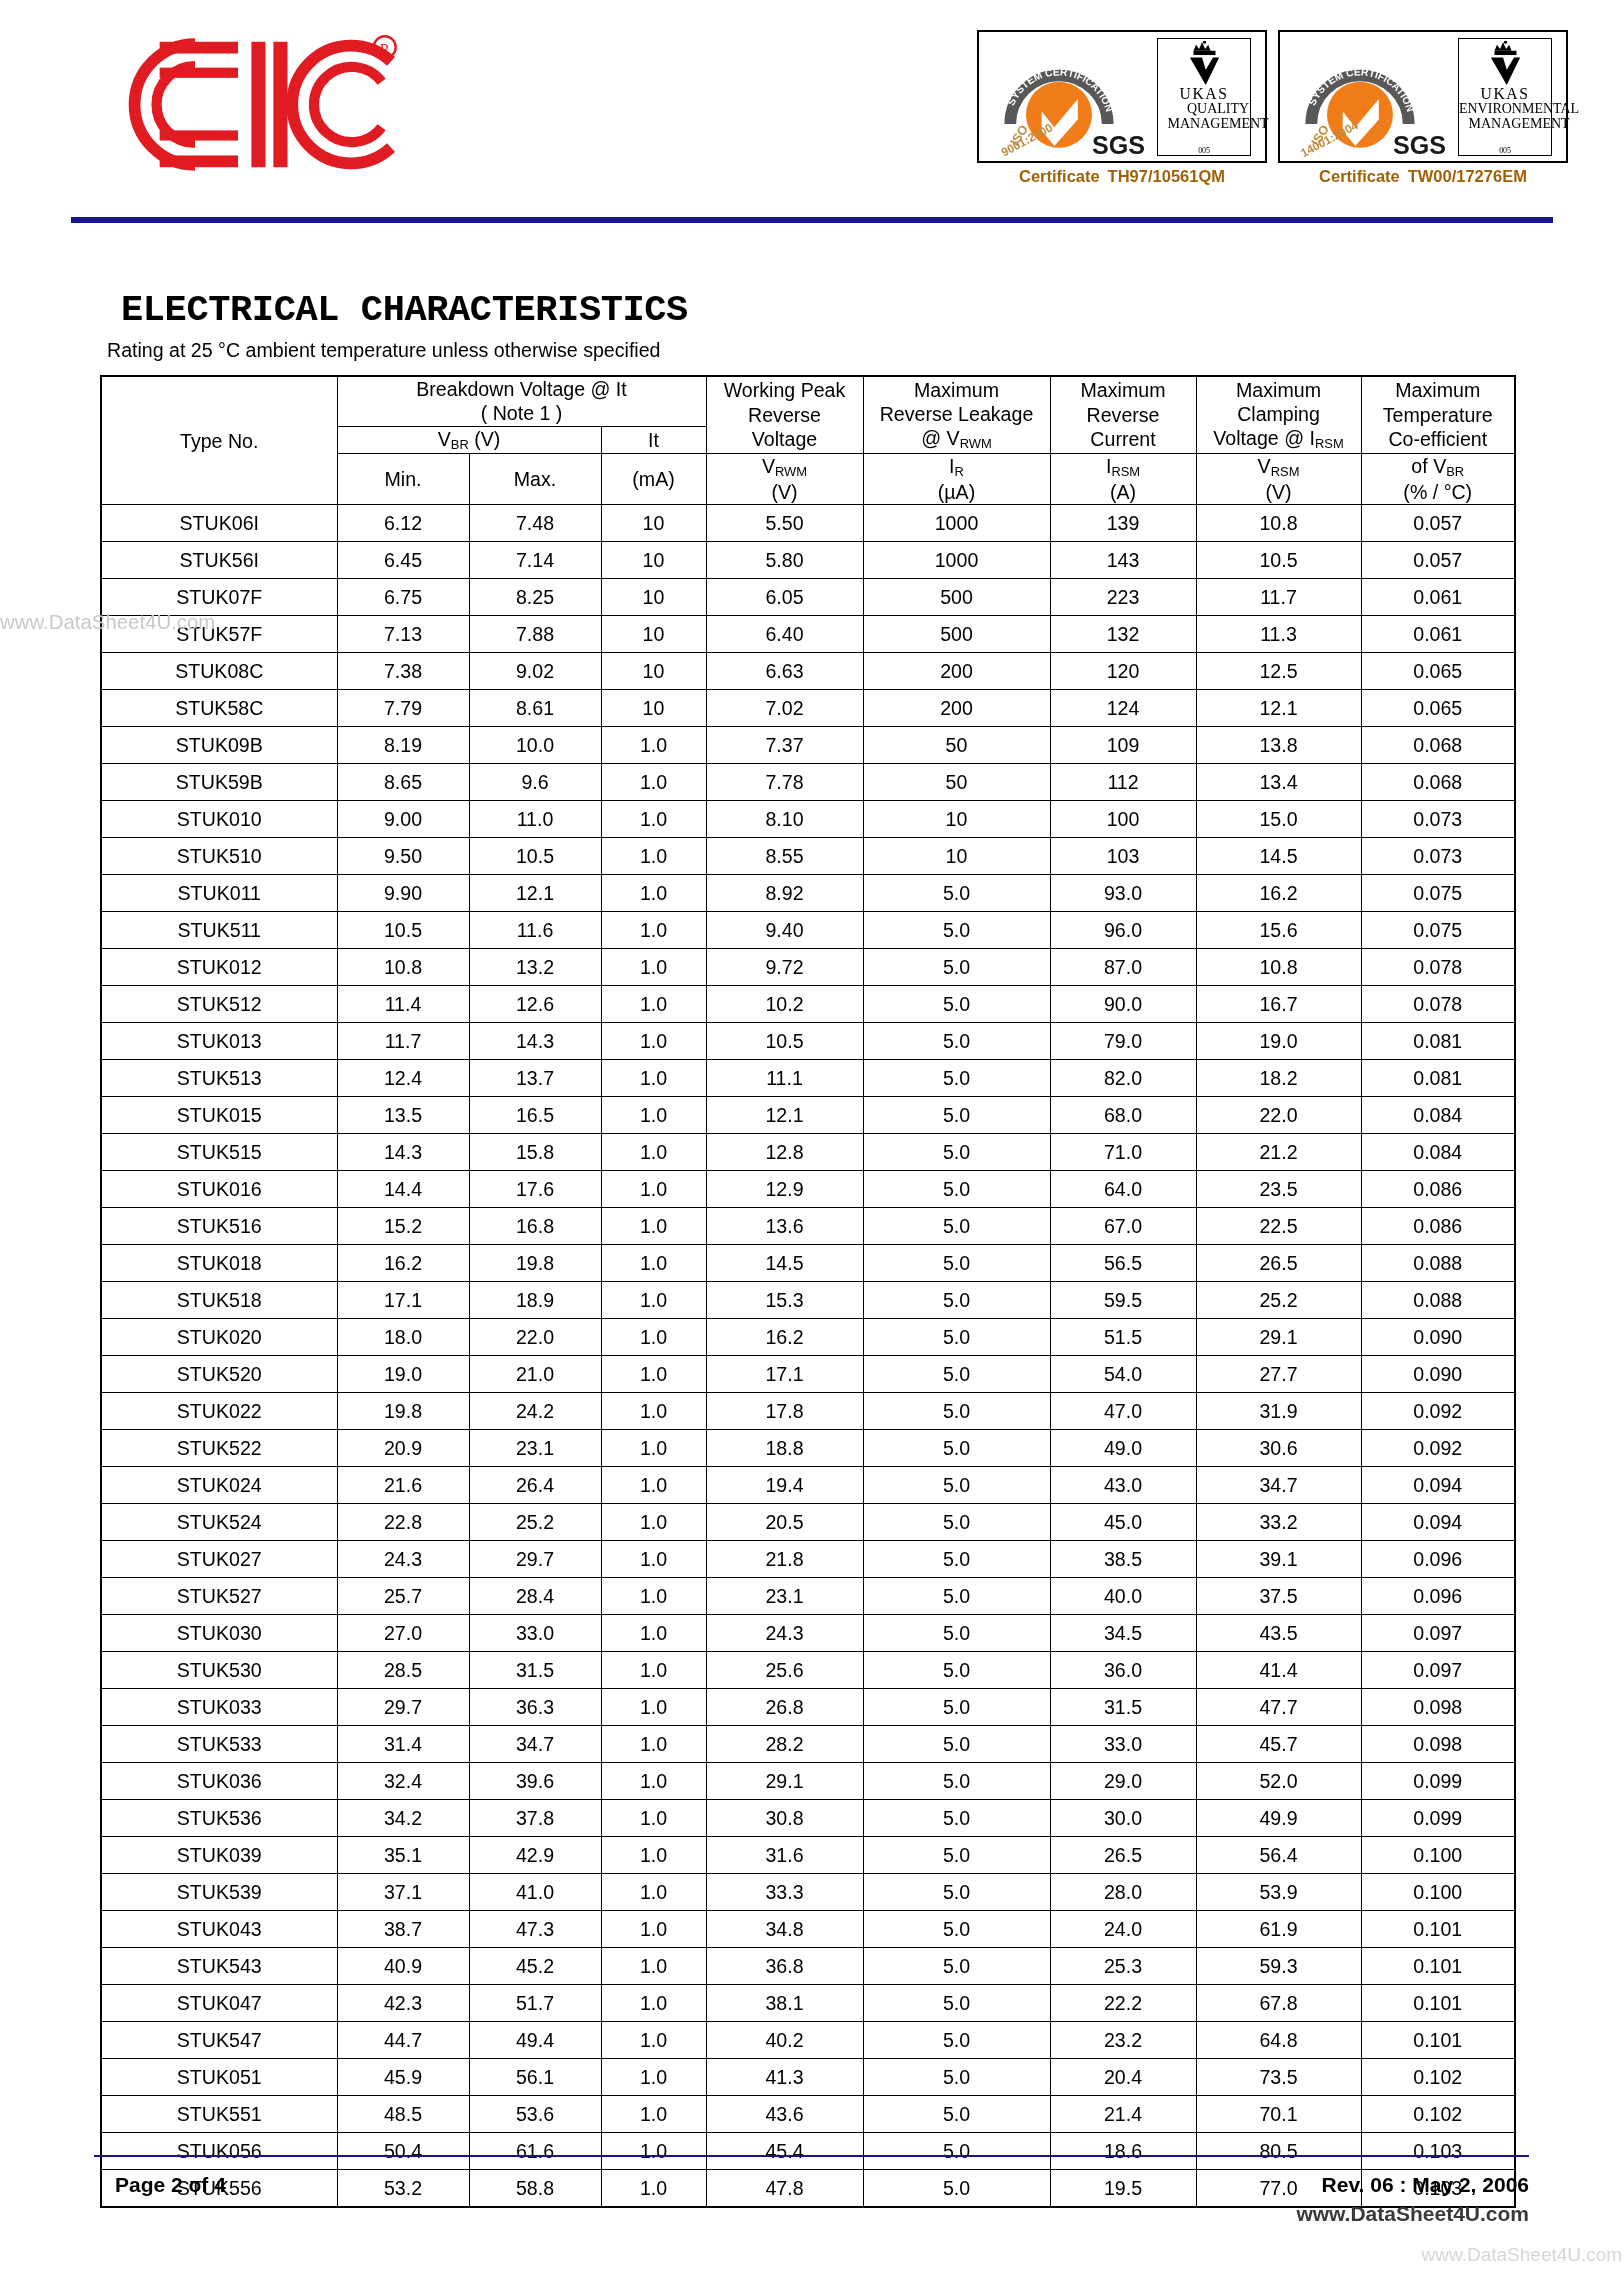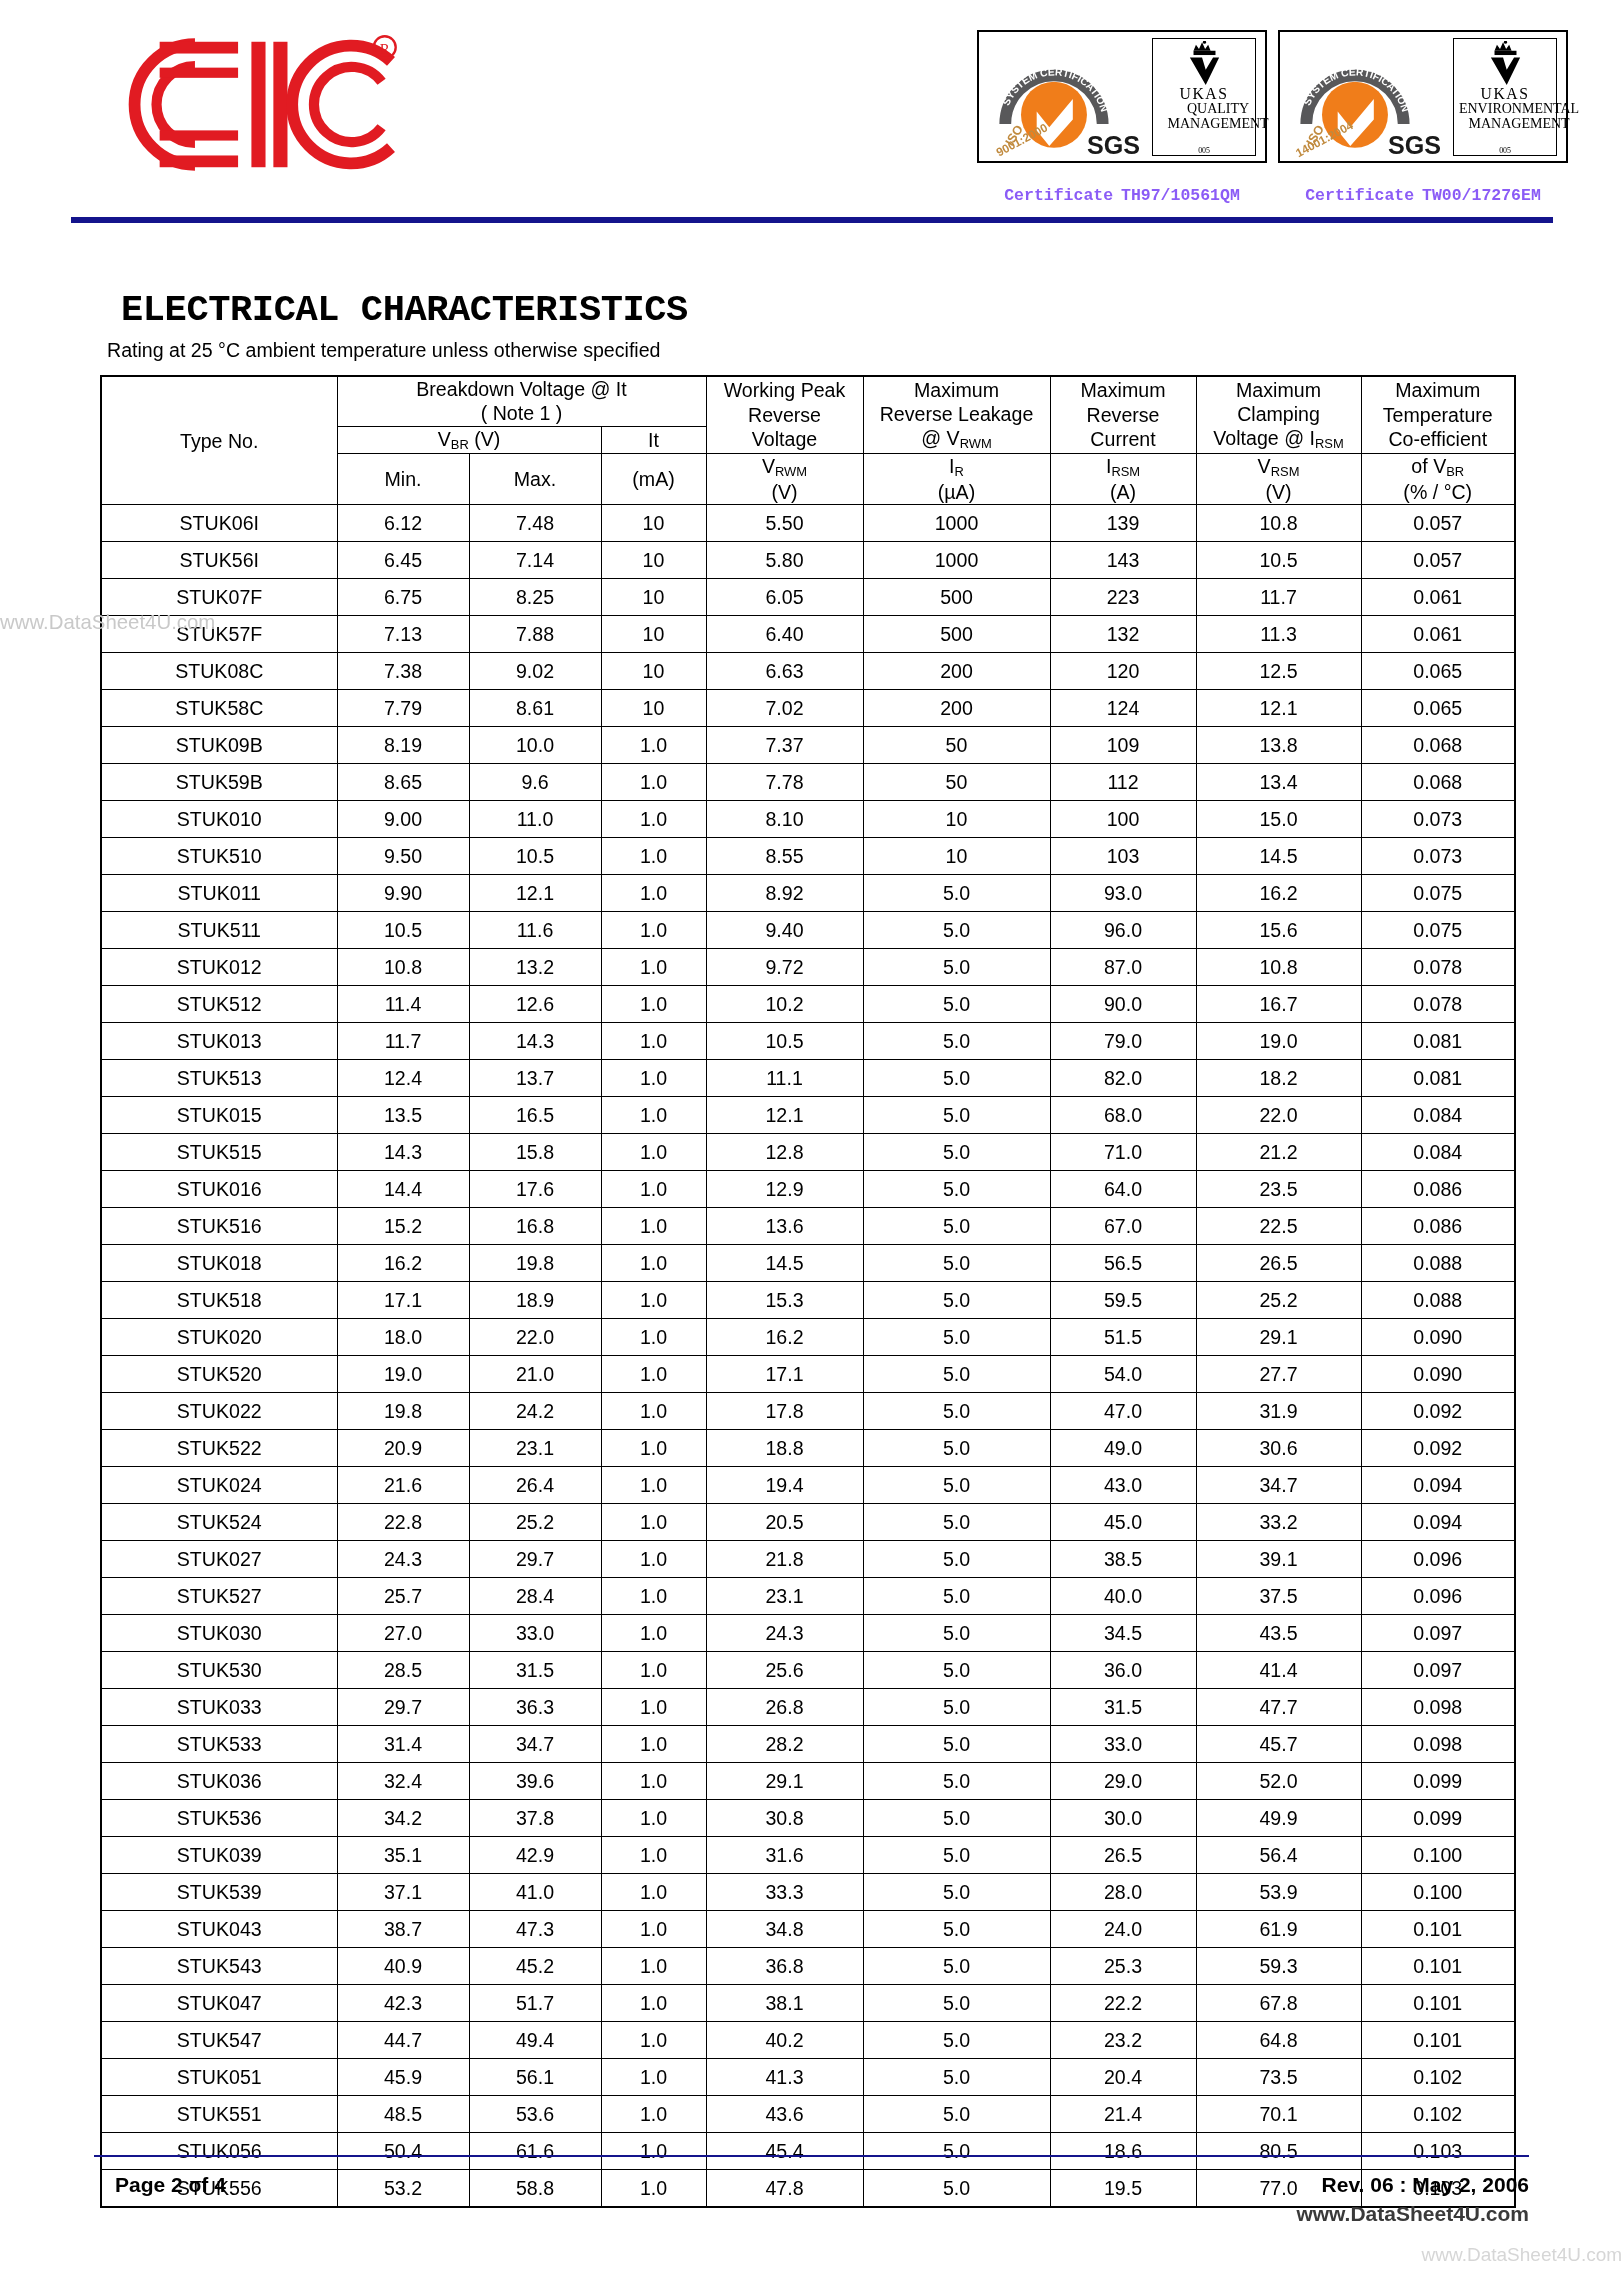--- a/index.html
+++ b/index.html
@@ -52,35 +52,35 @@
     height: 133px;
     box-sizing: border-box;
     align-items: center;
     justify-content: center;
     gap: 3.1px;
     padding: 3.1px 4.7px;
   }
   .sgs-mark { position: relative; width: 161px; height: 122px; }
   .ukas-mark {
     border: 1.6px solid #000;
-    width: 104px; height: 118px;
+    width: 94px; height: 118px;
     display: flex; flex-direction: column;
     align-items: center; justify-content: flex-start;
     box-sizing: border-box;
     padding-top: 2.4px;
   }
   .ukas-text { font-size: 15.7px; letter-spacing: 1.6px; font-family: "Liberation Serif", serif; line-height: 1.0; margin-top: 1.6px;}
   .ukas-sub { font-size: 14px; font-family: "Liberation Serif", serif; line-height: 1.05; text-align:center;margin-left:28px;}
   .ukas-num { font-size: 7.9px; font-family: "Liberation Serif", serif; margin-top: 14px;}
   .cert-caption {
-    margin-top: 23px;
+    margin-top: 4px;
     font-size: 16.5px;
     font-weight: bold;
-    color: #8b5cf6;
-    font-family: Liberation Mono, monospace;
+    color: #a16207;
+    font-family: Liberation Sans, sans-serif;
     letter-spacing: 0px;
     white-space: nowrap;
   }
   .cert-caption .lbl { margin-right: 7.9px; font-weight: bold; }
 
   .rule {
     position: absolute;
     left: 71px;
     top: 217px;
     width: 1482px;

